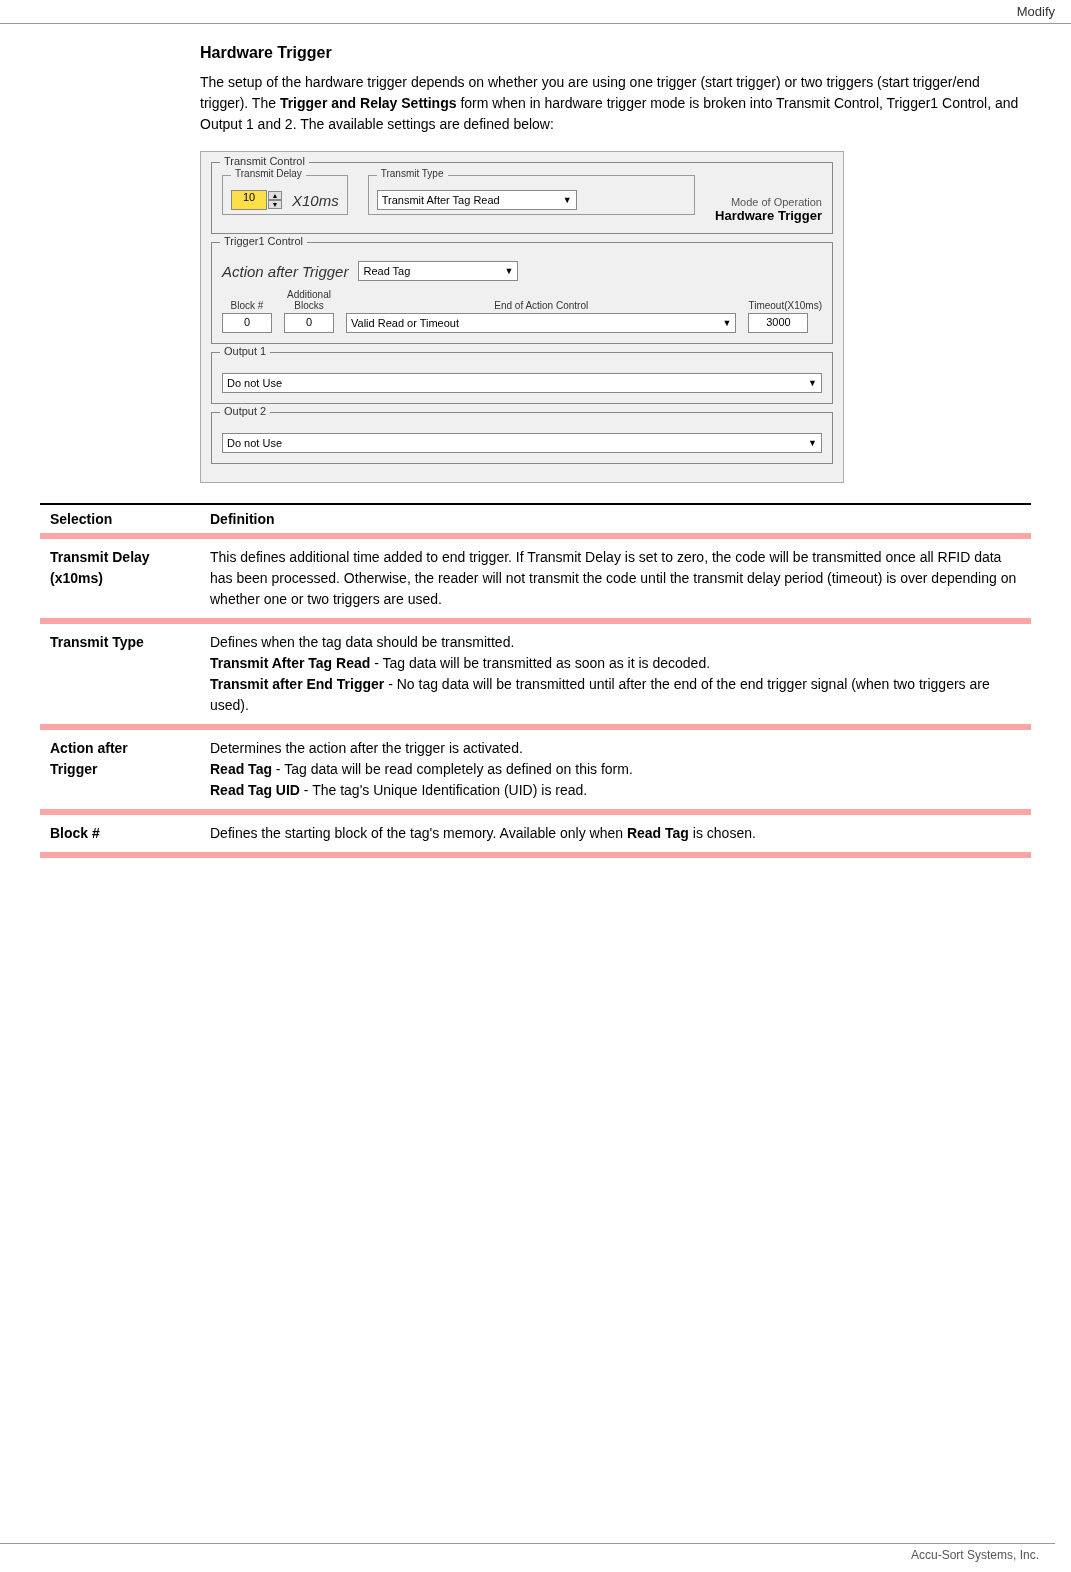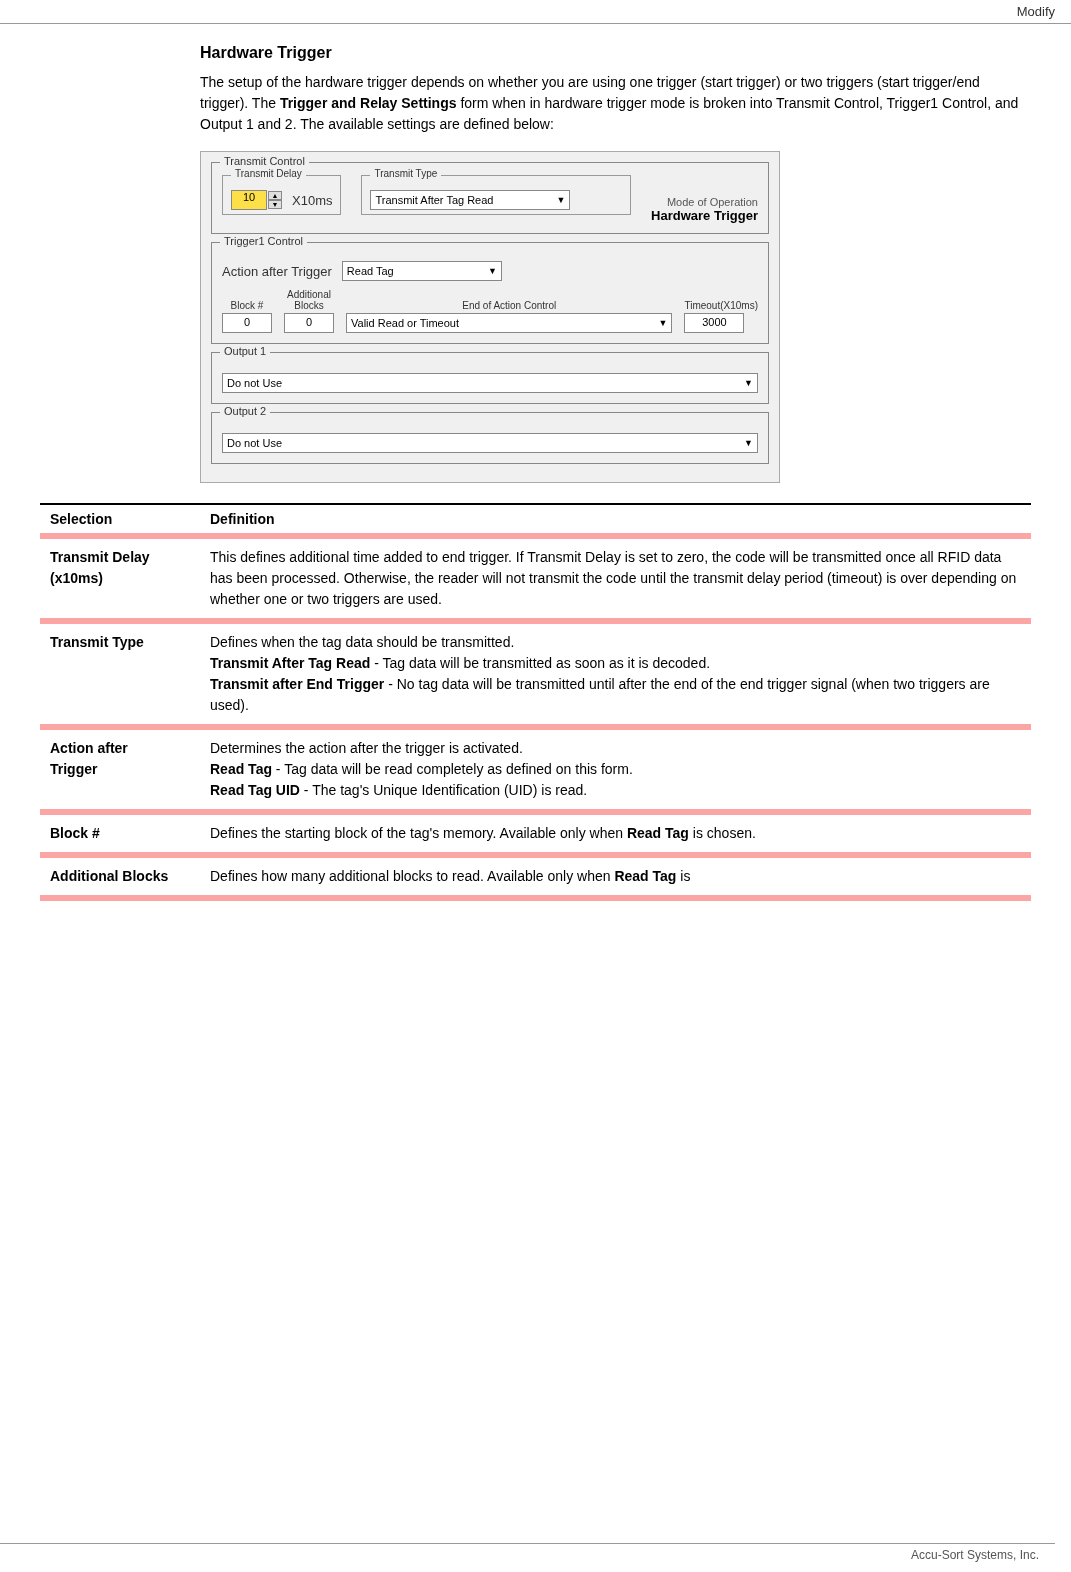--- a/index.html
+++ b/index.html
@@ -44,21 +44,21 @@
       font-size: 14px;
       line-height: 1.5;
       margin-bottom: 16px;
     }
 
     
     .ui-panel {
       border: 1px solid #aaa;
       background: #f0f0f0;
       padding: 10px;
-      width: 580px;
+      width: 644px;
       font-size: 12px;
     }
 
     .panel-group {
       border: 1px solid #888;
       padding: 6px 10px 10px 10px;
       margin-bottom: 8px;
       position: relative;
       background: #f0f0f0;
     }
@@ -74,22 +74,23 @@
     }
 
     .panel-row {
       display: flex;
       align-items: center;
       gap: 10px;
       margin-top: 8px;
     }
 
     .panel-label {
-      font-size: 13px;
+      font-size: 15px;
       color: #333;
+      font-style: italic;
     }
 
     .panel-input {
       border: 1px solid #888;
       background: #fff;
       padding: 2px 4px;
       font-size: 11px;
       height: 20px;
     }
 
@@ -382,26 +383,20 @@
         </td>
       </tr>
 
       <tr class="def-row">
         <td>Block #</td>
         <td>
           Defines the starting block of the tag's memory. Available only when <strong>Read Tag</strong> is chosen.
         </td>
       </tr>
 
-      <tr class="def-row">
-        <td>Additional Blocks</td>
-        <td>
-          Defines how many additional blocks to read. Available only when <strong>Read Tag</strong> is
-        </td>
-      </tr>
     </tbody>
   </table>
 
 </div>
 
 <div class="footer">
   <span>Accu-Sort Systems, Inc.</span>
 </div>
 
 </body></html>

